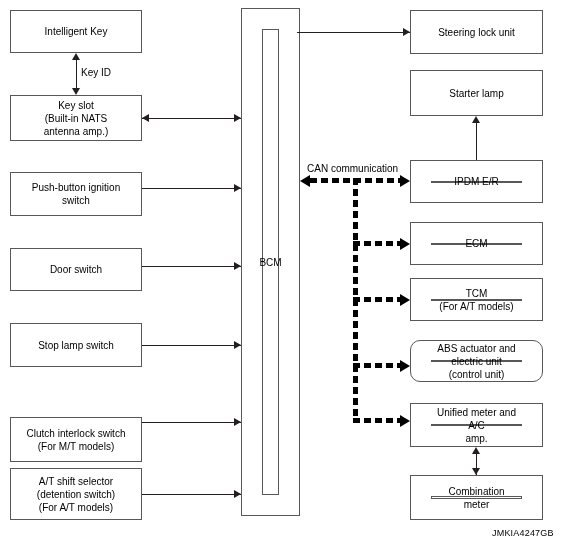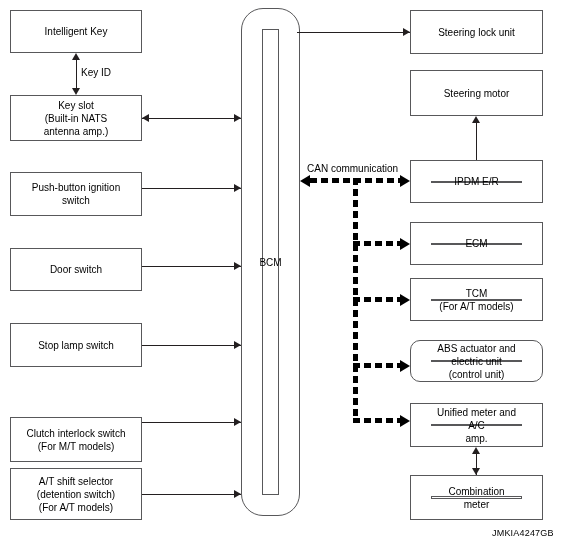--- a/index.html
+++ b/index.html
@@ -183,32 +183,32 @@
     <span class="label">Clutch interlock switch
 (For M/T models)</span>
   </div>
 
   <div class="box" style="left:10px; top:468px; width:132px; height:52px;">
     <span class="label">A/T shift selector
 (detention switch)
 (For A/T models)</span>
   </div>
 
-  <div class="box dbl" style="left:241px; top:8px; width:59px; height:508px;border-radius:22px;">
+  <div class="box dbl" style="left:241px; top:8px; width:59px; height:508px;">
     <div class="inner">
       <span class="bcm-label">BCM</span>
     </div>
   </div>
 
   <div class="box" style="left:410px; top:10px; width:133px; height:44px;">
     <span class="label">Steering lock unit</span>
   </div>
 
   <div class="box" style="left:410px; top:70px; width:133px; height:46px;">
-    <span class="label">Steering motor</span>
+    <span class="label">Starter lamp</span>
   </div>
 
   <div class="box dbl" style="left:410px; top:160px; width:133px; height:43px;">
     <div class="inner">
       <span class="label">IPDM E/R</span>
     </div>
   </div>
 
   <div class="box dbl" style="left:410px; top:222px; width:133px; height:43px;">
     <div class="inner">

